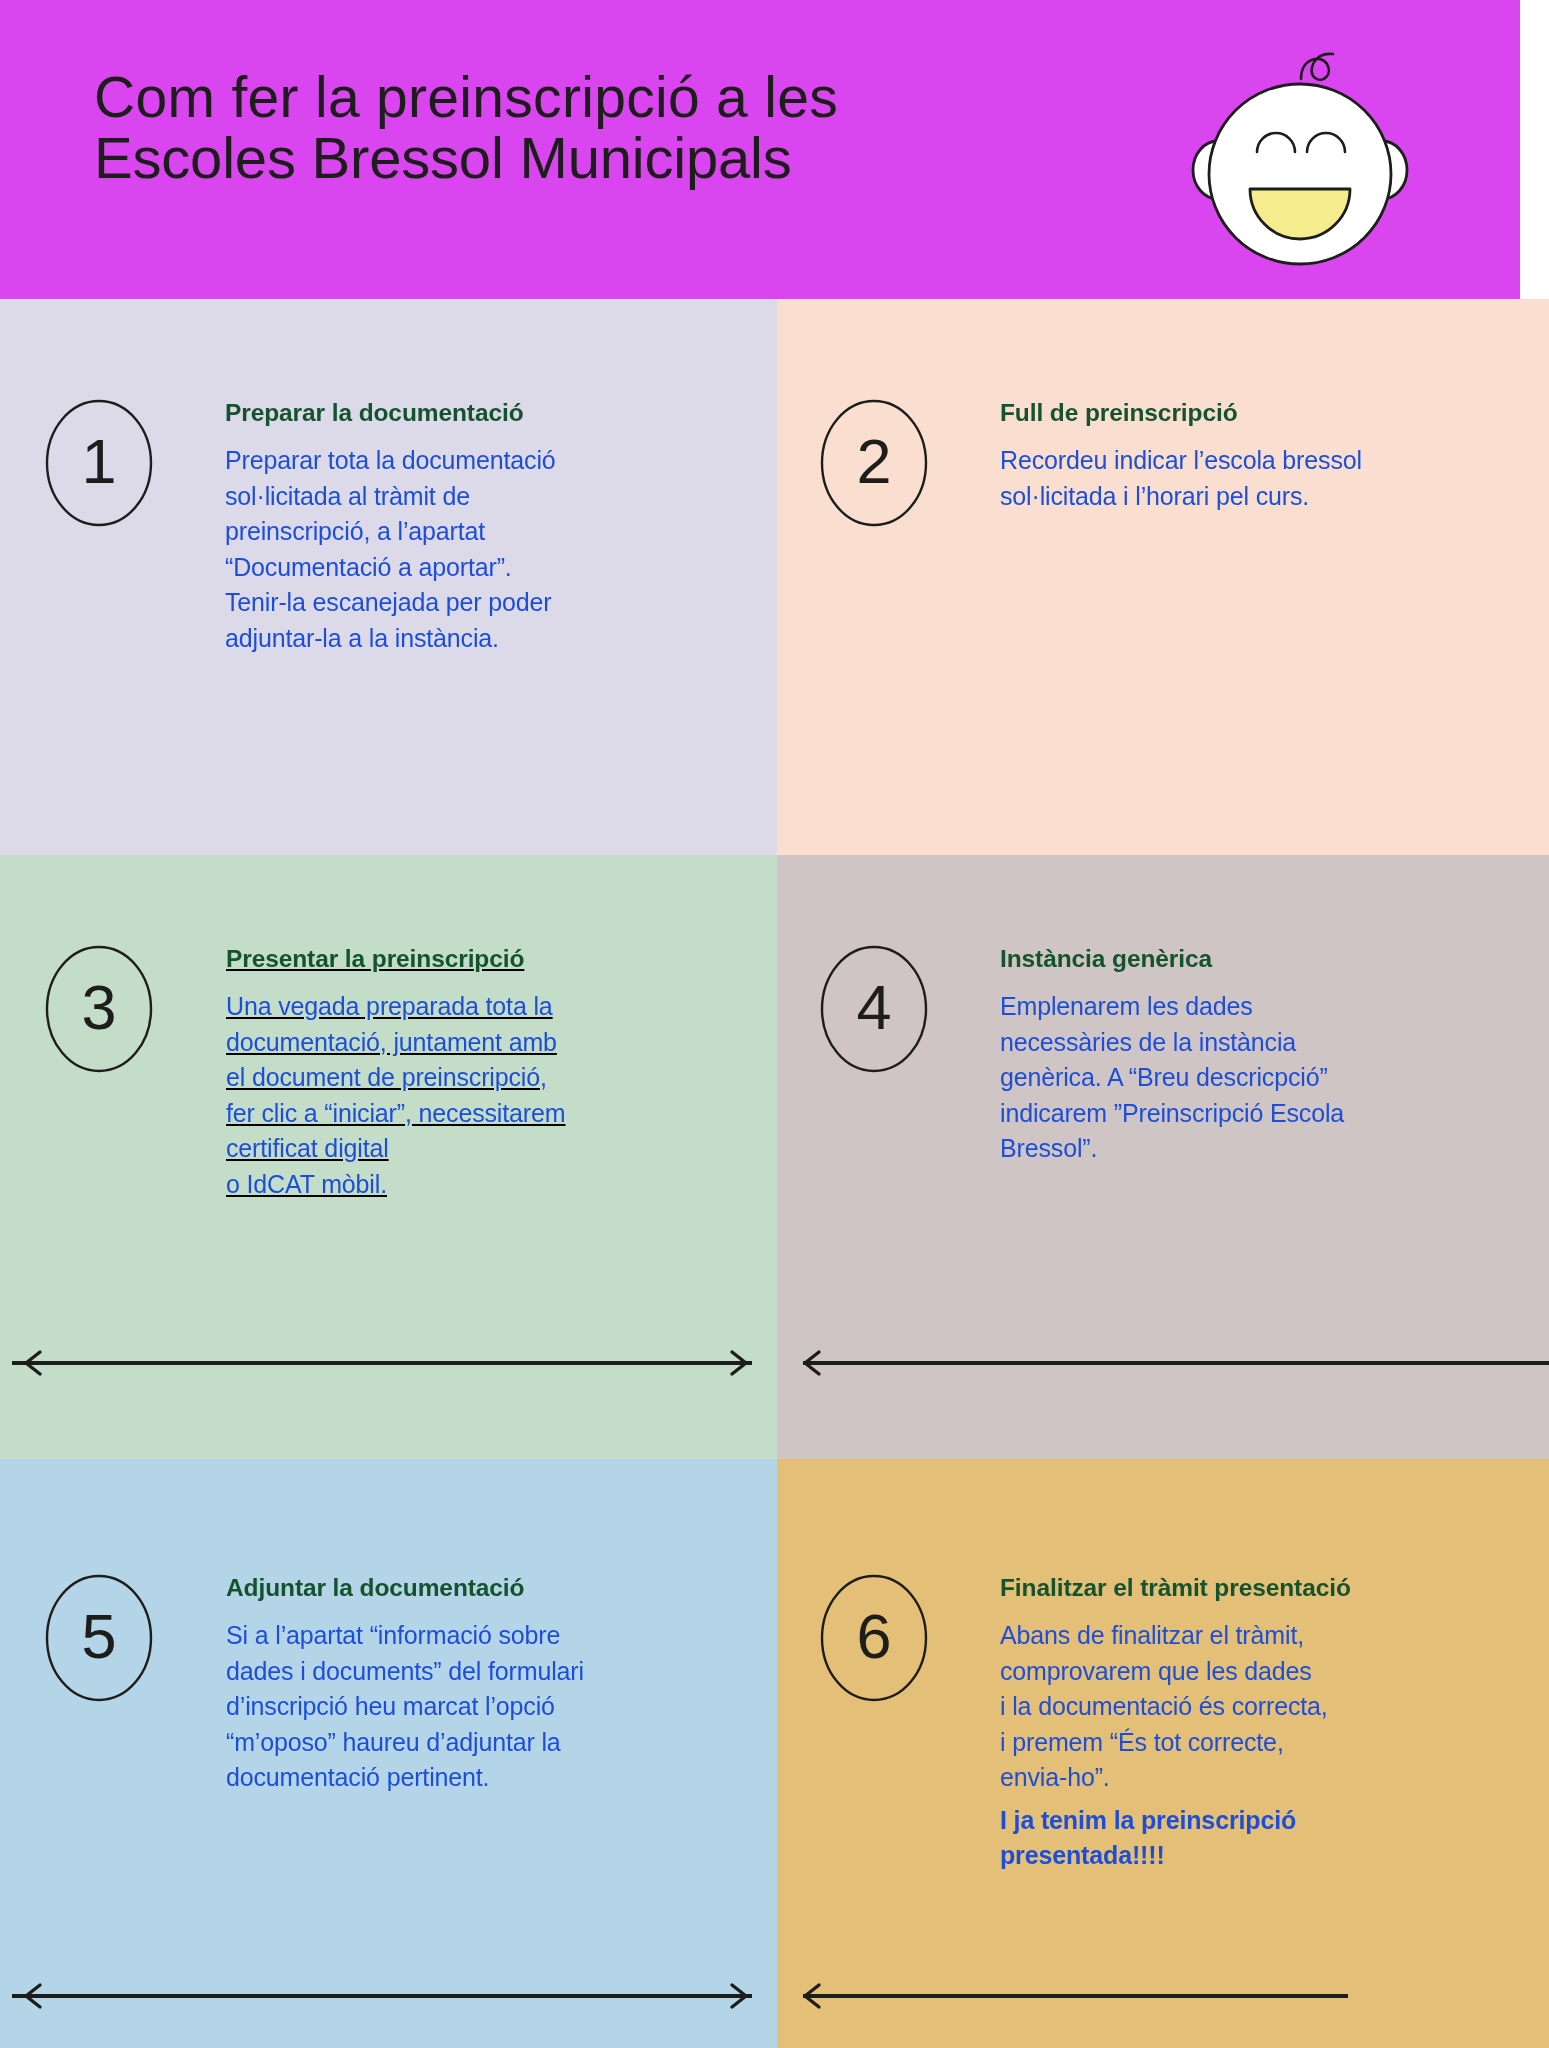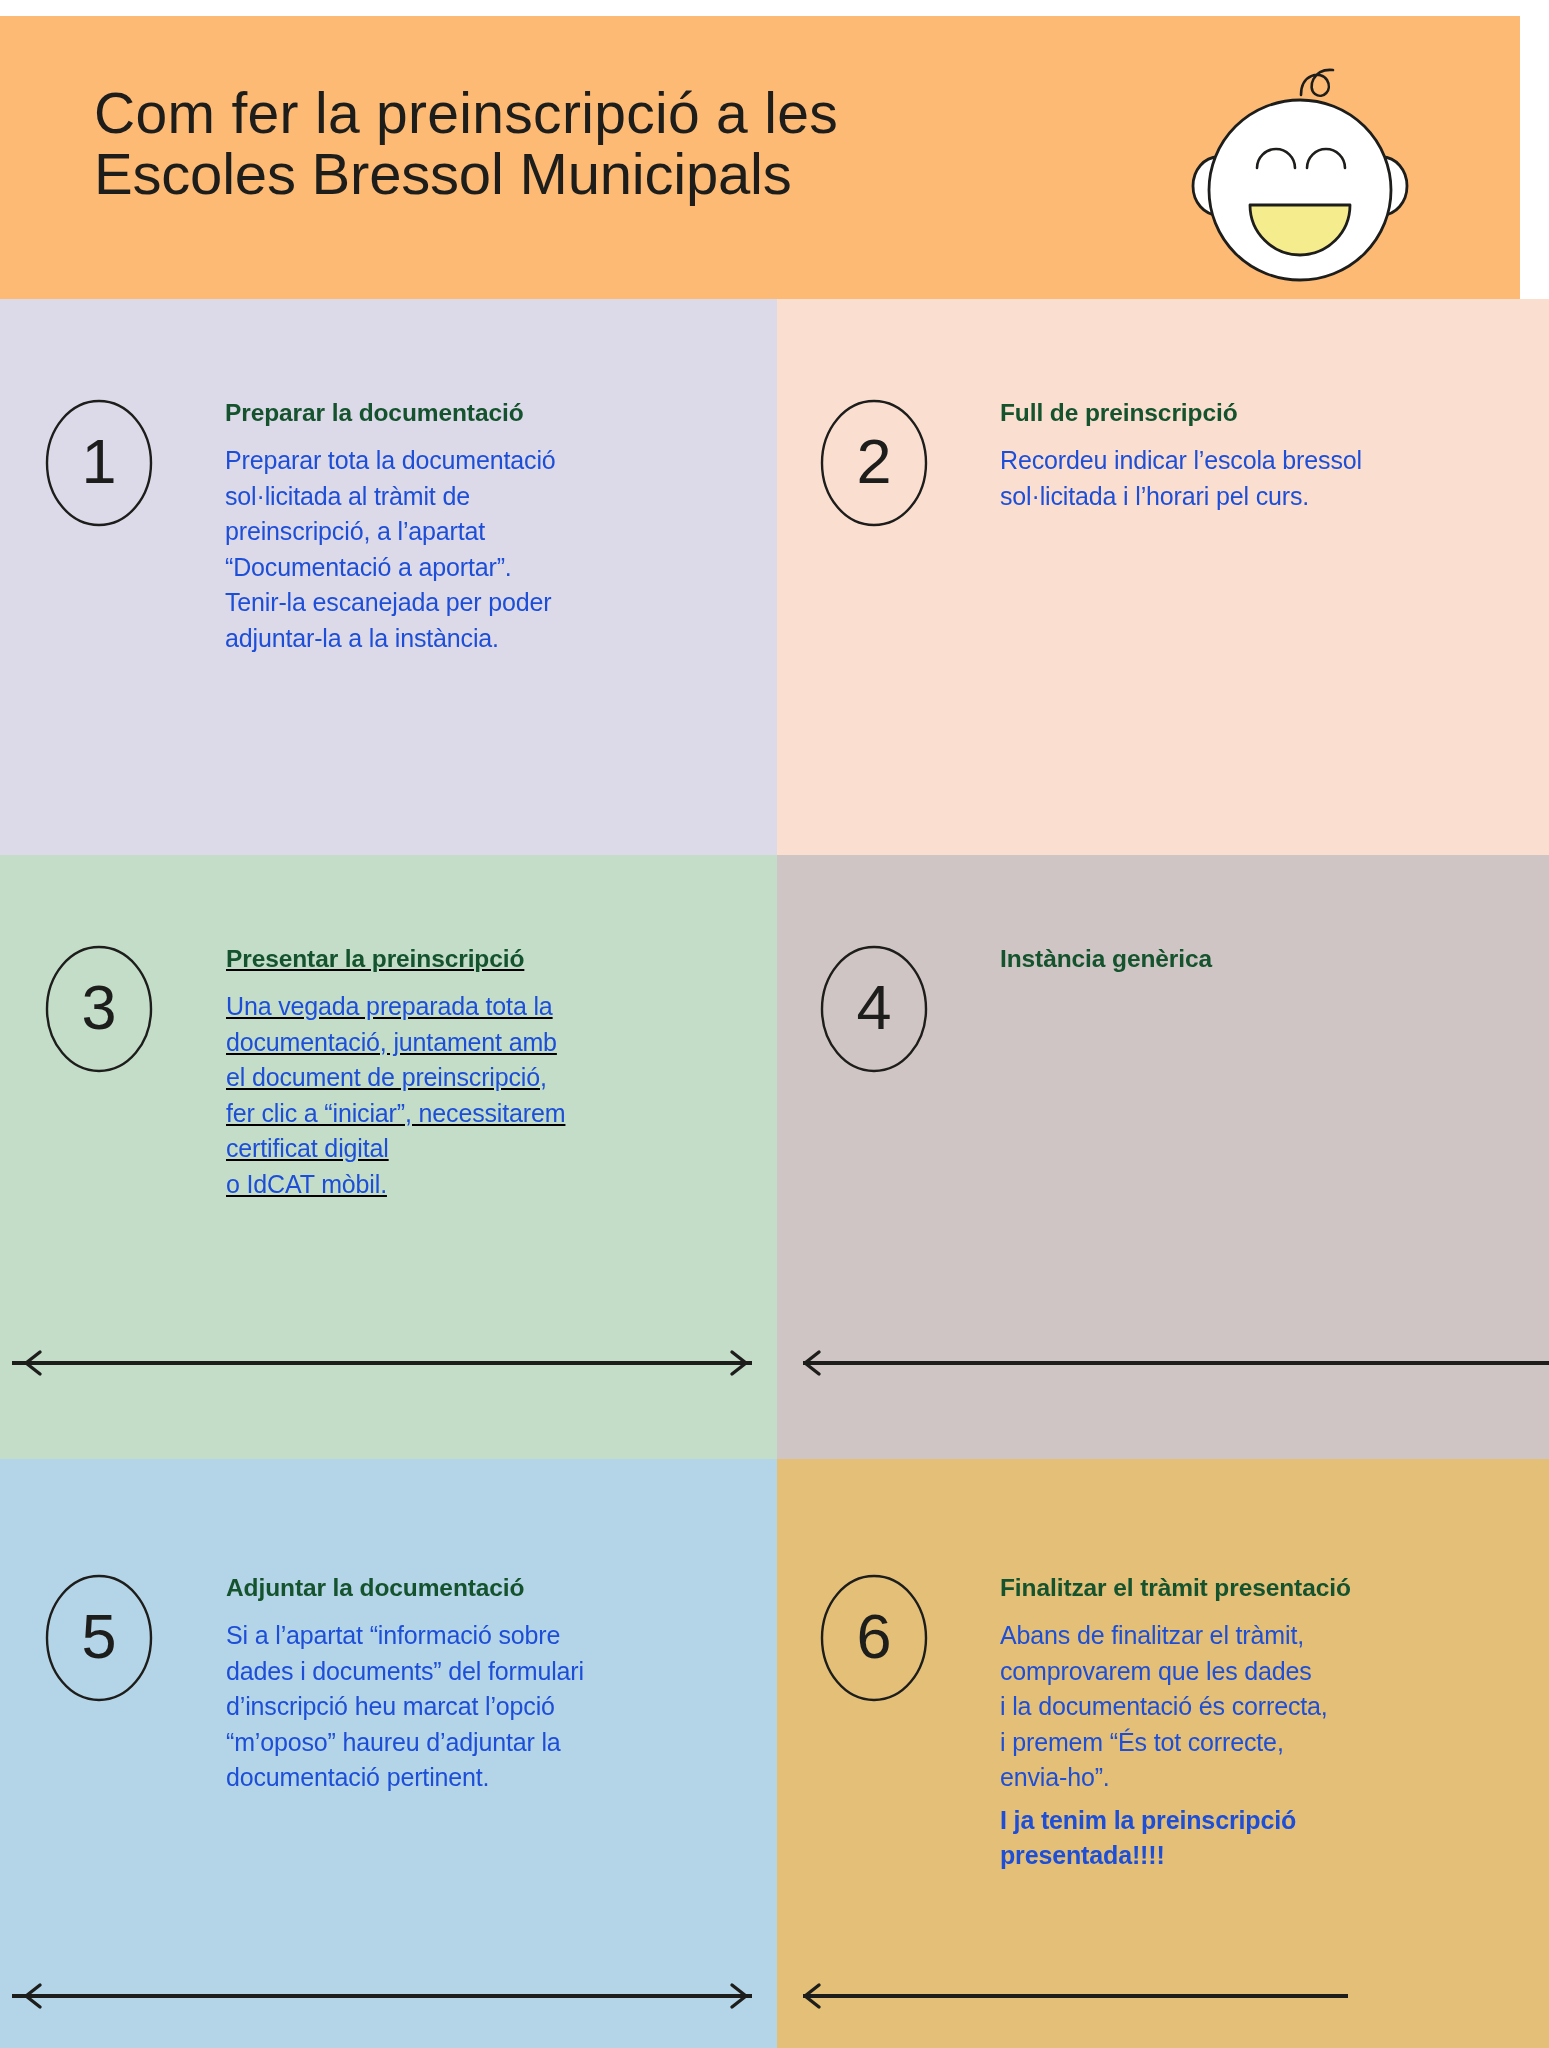--- a/index.html
+++ b/index.html
@@ -14,22 +14,21 @@
     position: relative;
     width: 1549px;
     height: 2048px;
   }
 
   
   .header {
     position: absolute;
     left: 0; top: 0;
     width: 1520px; height: 299px;
-    background: #fdba74;
-    margin-top: 16px;
+    background: #d946ef;
   }
   .header-title {
     position: absolute;
     left: 94px; top: 68px;
     width: 1000px;
   }
   .title-line1 {
     font-size: 57px;
     font-weight: 400;
     color: #1d1d1b;
@@ -209,20 +208,25 @@
 
   <div class="panel p4">
     <div class="step-circle" style="left:43px; top:90px;">
       <svg viewBox="0 0 108 128" width="108" height="128">
         <ellipse cx="54" cy="64" rx="52" ry="62" fill="none" stroke="#1d1d1b" stroke-width="2.4"></ellipse>
       </svg>
       <div class="step-num">4</div>
     </div>
     <div class="step-body" style="left:223px; top:90px; width:470px;">
       <div class="step-title">Instància genèrica</div>
+      <div class="step-para">Emplenarem les dades
+necessàries de la instància
+genèrica. A “Breu descricpció”
+indicarem ”Preinscripció Escola
+Bressol”.</div>
     </div>
 
     <div class="arrow-line" style="left:26px; top:506px; width:746px;"></div>
     <div class="arrow-head" style="left:22px; top:493px;">
       <svg viewBox="0 0 26 30" width="26" height="30">
         <path d="M20 4 L6 15 L20 26" fill="none" stroke="#1d1d1b" stroke-width="3.4" stroke-linecap="round" stroke-linejoin="round"></path>
       </svg>
     </div>
   </div>
 

